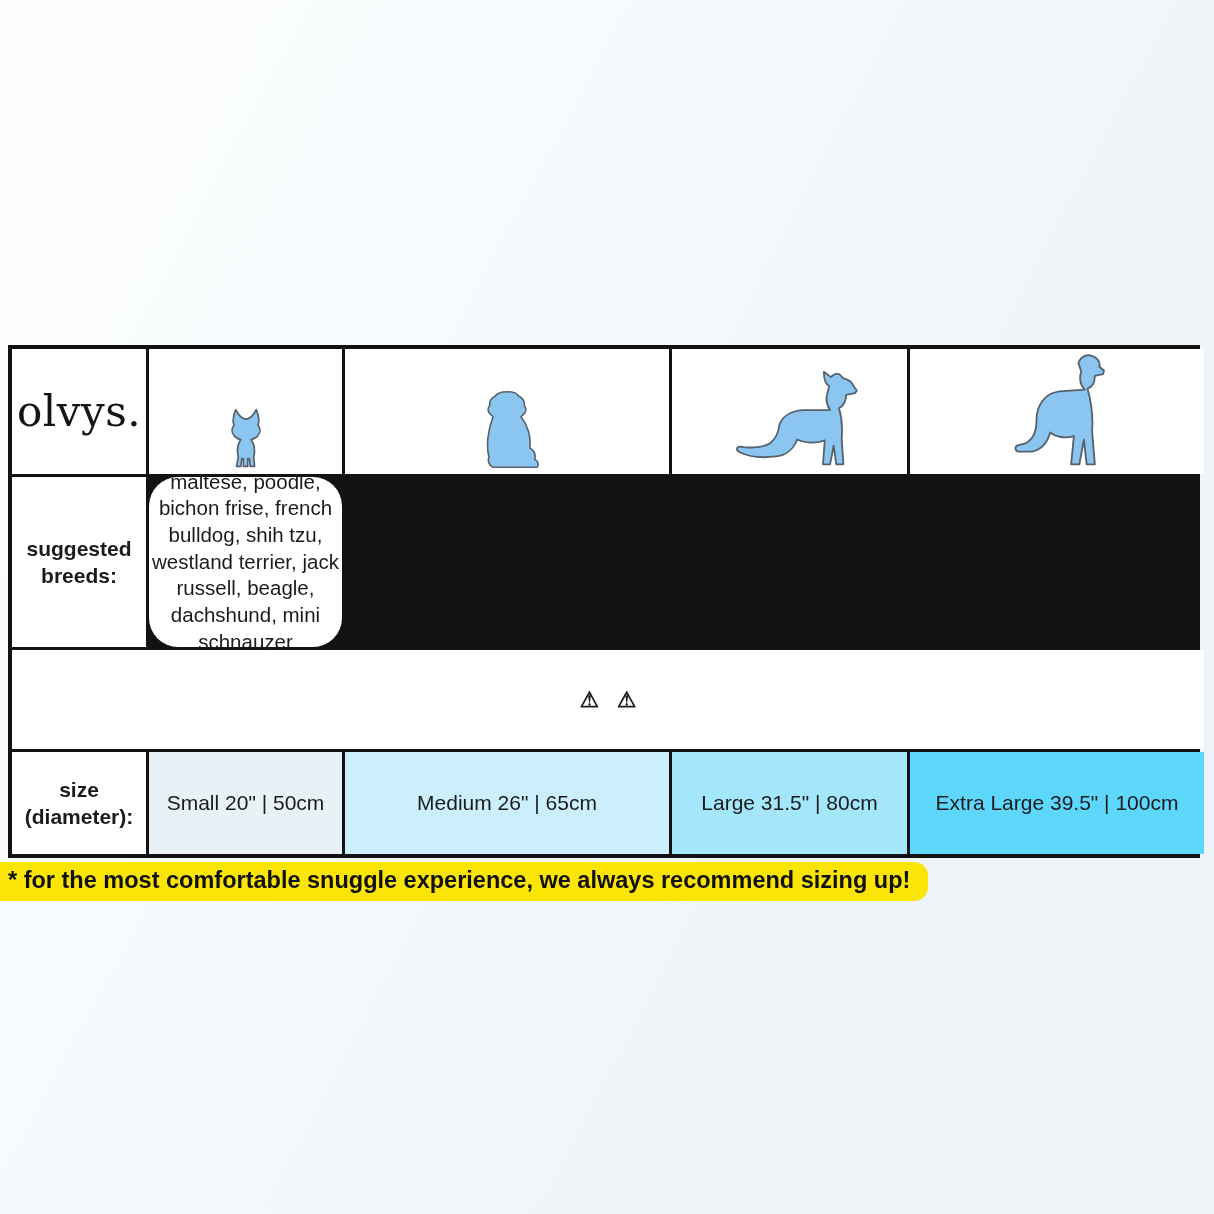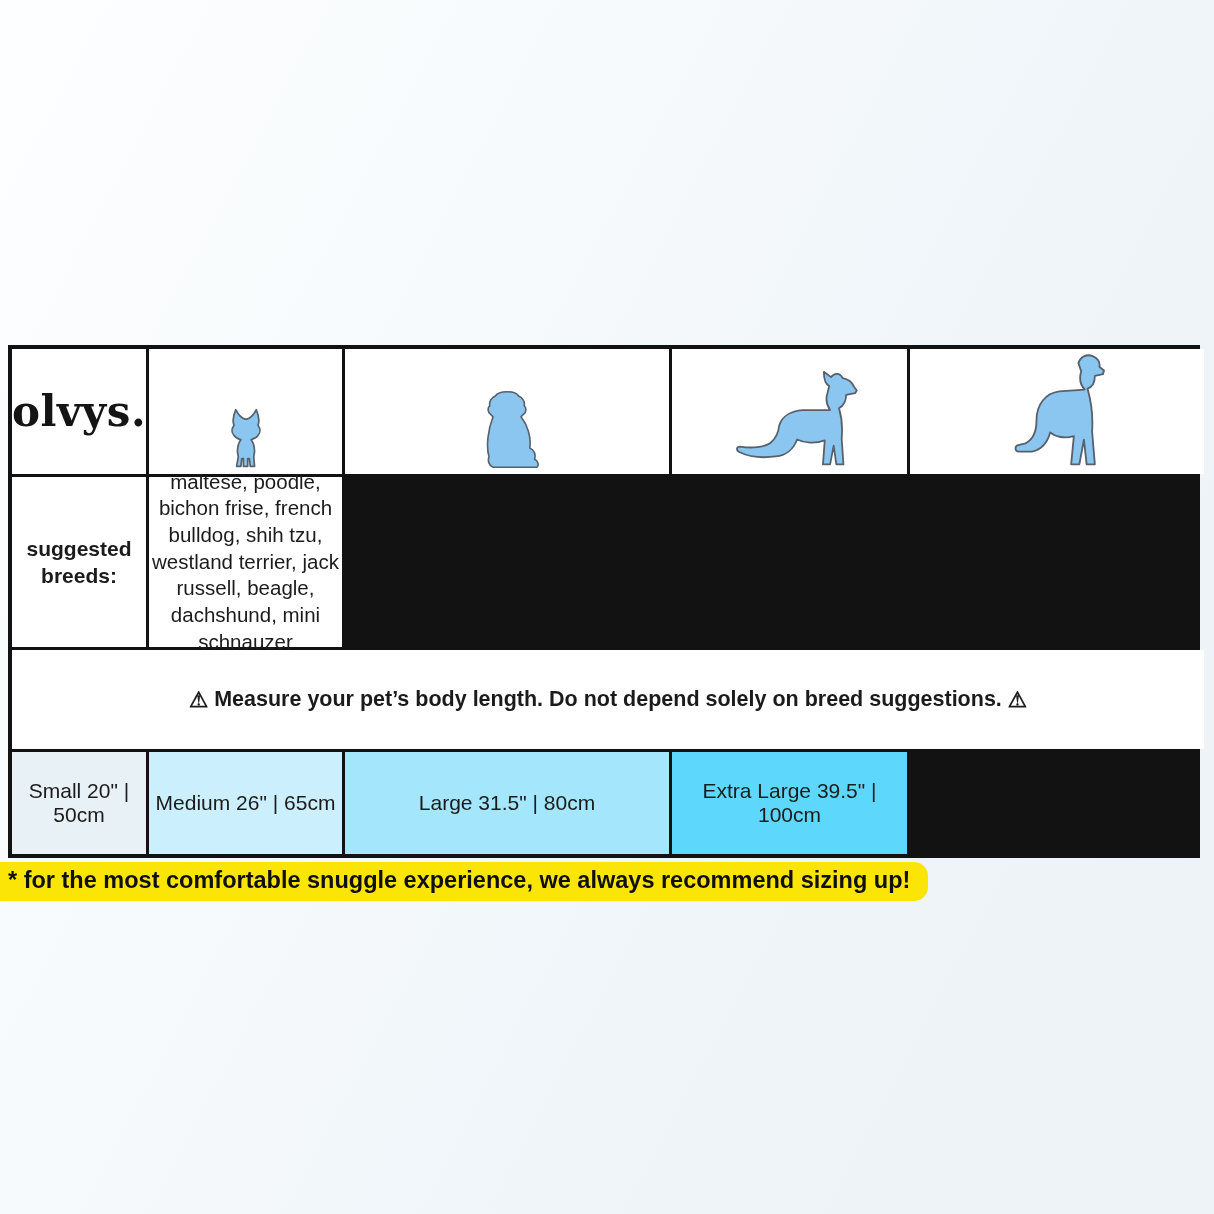--- a/index.html
+++ b/index.html
@@ -11,24 +11,24 @@
   .size-table{
     position:absolute;left:8px;top:345px;width:1192px;
     display:grid;
     grid-template-columns:134px 193px 324px 235px 294px;
     grid-template-rows:125px 170px 99px 102px;
     gap:3px;background:#121212;border:4px solid #121212;
     box-sizing:border-box;width:1192px;
   }
   .cell{background:#ffffff;display:flex;align-items:center;justify-content:center;text-align:center;}
   .icon-cell{align-items:flex-end;padding-bottom:6px;box-sizing:border-box;}
-  .logo-cell{font-family:"DejaVu Serif","Liberation Serif",serif;font-weight:700;font-size:42px;letter-spacing:.5px;color:#141414;}
+  .logo-cell{font-family:"DejaVu Serif","Liberation Serif",serif;font-weight:400;font-size:42px;letter-spacing:.5px;color:#141414;}
   .label-cell{font-weight:700;font-size:21px;padding:0 14px;box-sizing:border-box;line-height:1.3;}
   .breeds-cell{font-size:20.5px;line-height:1.3;padding:0 8px;box-sizing:border-box;}
-  .breeds-tight{padding:0 2px;}
+  .breeds-tight{padding:0 2px;border-radius:29px;}
   .warning-cell{grid-column:1 / -1;font-weight:700;font-size:21.5px;}
   .size-cell{font-size:21px;}
   .dog-icon path{fill:var(--dog_fill);stroke:var(--dog_stroke);stroke-width:2px;stroke-linejoin:round;}
   .footnotes{position:absolute;left:0;top:862px;display:flex;flex-direction:column;align-items:center;gap:1px;}
   .footnote-line{
     background:var(--highlight);color:#101010;font-weight:700;font-size:23.5px;
     padding:5px 18px 7px 8px;border-radius:0 14px 14px 0;white-space:nowrap;
   }
 </style>
 </head>
@@ -60,24 +60,25 @@
     <svg class="dog-icon" width="96" height="114" viewBox="0 0 105 125" aria-hidden="true">
       <path d="M76 10 C78 3 85 0 91 2 C97 4 100 9 99 14 L104 18 L103 22 L94 24 C94 31 91 36 86 38 C90 52 92 70 91 85 L94 121 L85 121 L82 94 L77 121 L68 121 L71 90 C61 93 51 91 45 86 C42 97 35 105 25 107 L10 107 C6 106 6 101 10 100 L18 98 C26 94 30 85 30 73 C30 55 40 43 55 41 L83 39 C78 34 77 26 79 19 Z"></path>
     </svg>
   </div>
 
   <div class="cell label-cell">suggested breeds:</div>
   <div class="cell breeds-cell breeds-tight">maltese, poodle, bichon frise, french bulldog, shih tzu, westland terrier, jack russell, beagle, dachshund, mini schnauzer</div>
 
   <div class="cell warning-cell">
     <span>⚠</span>&nbsp;
-    <span>Measure your pet’s body length. Do not depend solely on breed suggestions.</span>&nbsp;
+    &nbsp;
     <span>⚠</span>
   </div>
 
+  <div class="cell label-cell">size (diameter):</div>
   <div class="cell size-cell" style="background-color: rgb(232, 241, 245);">Small 20" | 50cm</div>
   <div class="cell size-cell" style="background-color: rgb(203, 239, 253);">Medium 26" | 65cm</div>
   <div class="cell size-cell" style="background-color: rgb(164, 230, 252);">Large 31.5" | 80cm</div>
   <div class="cell size-cell" style="background-color: rgb(94, 215, 252);">Extra Large 39.5" | 100cm</div>
 </div>
 
 <div class="footnotes">
   <div class="footnote-line">* for the most comfortable snuggle experience, we always recommend sizing up!</div>
 </div>
 

